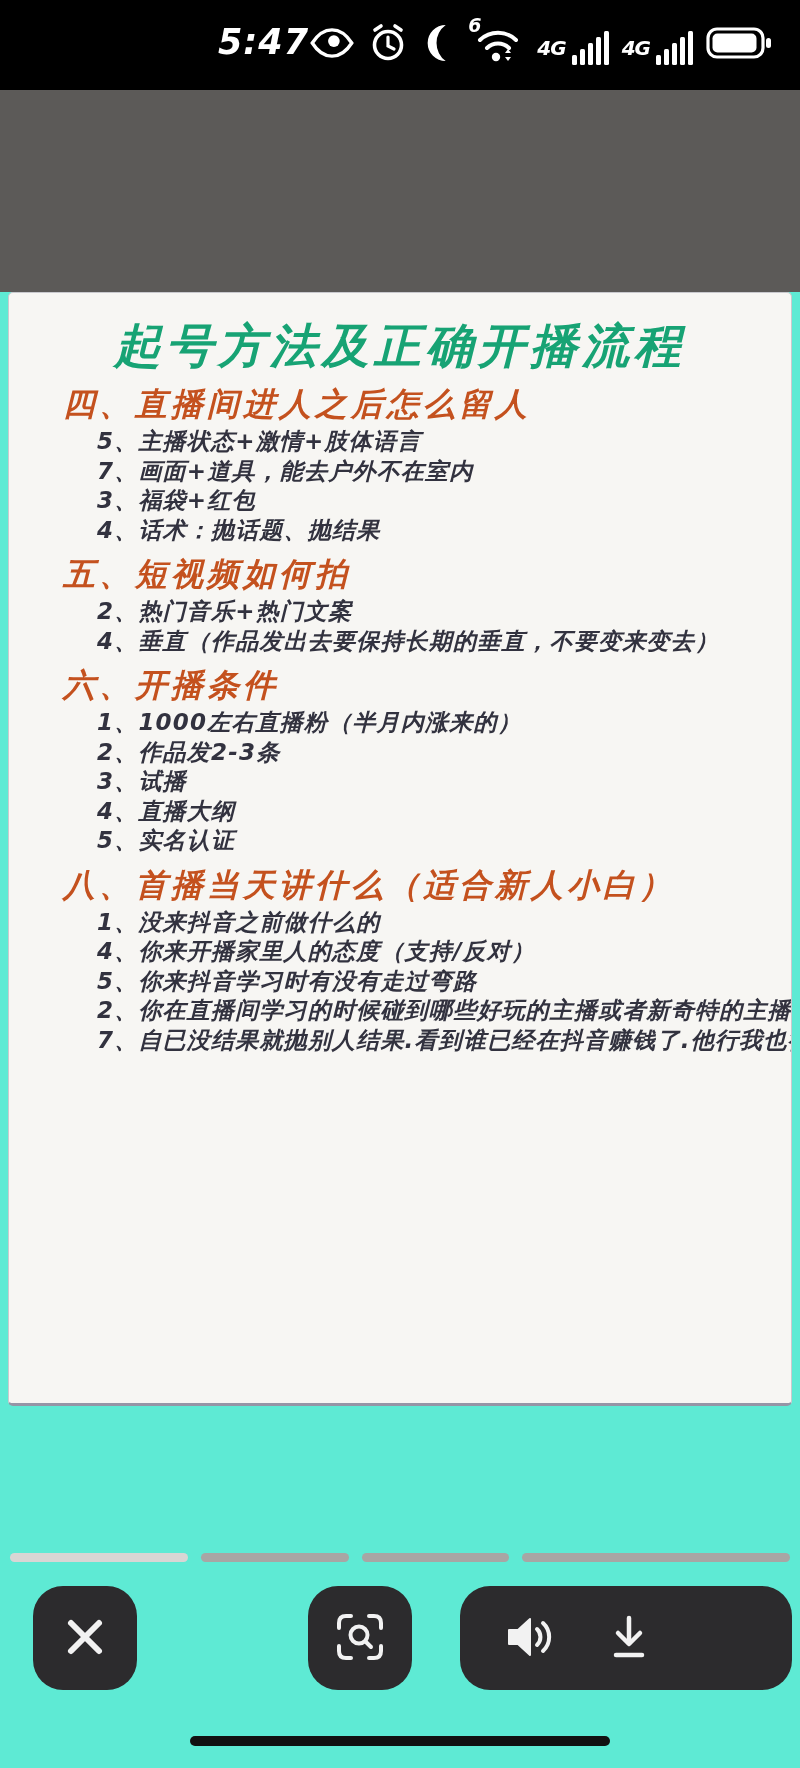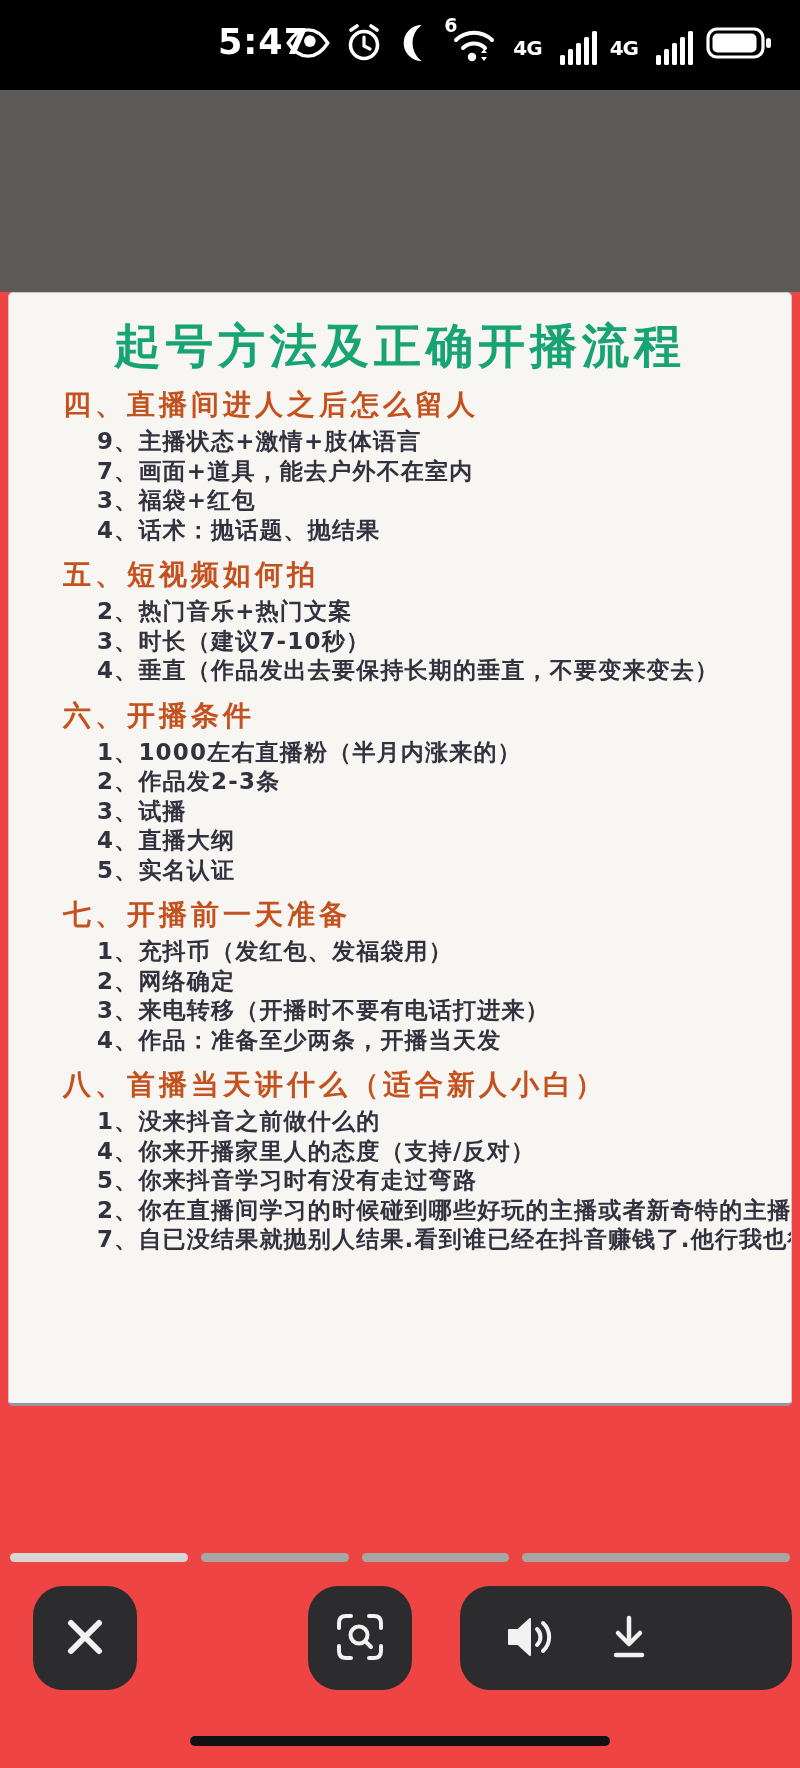--- a/index.html
+++ b/index.html
@@ -1,37 +1,37 @@
 <!DOCTYPE html>
 <html><head>
 <meta charset="utf-8">
 <style>
   html,body{margin:0;padding:0;background:#202020;}
   .screen{position:relative;width:800px;height:1768px;overflow:hidden;
-    background:#ef4444;font-family:"DejaVu Sans",sans-serif;-webkit-font-smoothing:antialiased;}
+    background:#5eead4;font-family:"DejaVu Sans",sans-serif;font-style:italic;-webkit-font-smoothing:antialiased;}
 
   
   .status-bar{position:absolute;top:0;left:0;width:800px;height:90px;background:#000;}
   .status-time{position:absolute;left:218px;top:22px;color:#fff;font-size:35px;font-weight:600;letter-spacing:1px;}
   .status-icons{position:absolute;right:26px;top:0;height:90px;display:flex;align-items:center;gap:13px;}
-  .sig-group{display:flex;align-items:flex-end;gap:18px;}
+  .sig-group{display:flex;align-items:flex-end;gap:6px;}
   .sig-label{color:#fff;font-size:20px;font-weight:700;line-height:18px;align-self:flex-start;margin-top:14px;letter-spacing:-1px;}
   .bars{display:flex;align-items:flex-end;gap:3px;height:40px;}
   .bar{width:5px;background:#fff;border-radius:1.5px;}
 
   
   .viewer-top{position:absolute;top:90px;left:0;width:800px;height:202px;background:#5C5A58;}
 
   
   .doc-card{position:absolute;left:8px;top:292px;width:784px;height:1114px;
     background:#F7F6F3;border:1px solid #C9C9CE;border-bottom:3px solid #9595A6;
     border-radius:5px;overflow:hidden;box-sizing:border-box;}
   .doc-title{margin:24px 8px 0;text-align:center;color:#17A374;font-size:47px;line-height:58px;
     font-weight:900;letter-spacing:5px;white-space:nowrap;}
-  .doc-heading{margin:13px 8px 6px 54px;color:#C4511E;font-size:28px;line-height:33px;
+  .doc-heading{margin:13px 8px 6px 54px;color:#C4511E;font-size:32px;line-height:33px;
     font-weight:700;letter-spacing:4px;white-space:nowrap;}
   .doc-item{margin-left:88px;color:#32323F;font-size:23px;line-height:29.5px;
     font-weight:600;letter-spacing:1.2px;white-space:nowrap;}
   .doc-note{margin:3px 0 4px 88px;color:#17A374;font-size:22px;line-height:29px;
     font-weight:700;letter-spacing:0.5px;white-space:nowrap;}
 
   
   .pagination{position:absolute;left:10px;top:1553px;width:780px;height:9px;display:flex;gap:13px;}
   .page-segment{height:9px;border-radius:5px;background:#A8A6A4;}
   .page-segment.active{background:#D8D6D4;}
@@ -111,45 +111,37 @@
     </div>
   </div>
 
   <div class="viewer-top"></div>
 
   <div class="doc-card">
     <div class="doc-title">起号方法及正确开播流程</div>
     <div id="doc-sections">
         <section>
           <h2 class="doc-heading">四、直播间进人之后怎么留人</h2>
-          <div class="doc-item">9、主播状态+激情+肢体语言</div>
+          <div class="doc-item">5、主播状态+激情+肢体语言</div>
           <div class="doc-item">7、画面+道具，能去户外不在室内</div>
           <div class="doc-item">3、福袋+红包</div>
           <div class="doc-item">4、话术：抛话题、抛结果</div>
         </section>
         <section>
           <h2 class="doc-heading">五、短视频如何拍</h2>
           <div class="doc-item">2、热门音乐+热门文案</div>
-          <div class="doc-item">3、时长（建议7-10秒）</div>
           <div class="doc-item">4、垂直（作品发出去要保持长期的垂直，不要变来变去）</div>
         </section>
         <section>
           <h2 class="doc-heading">六、开播条件</h2>
           <div class="doc-item">1、1000左右直播粉（半月内涨来的）</div>
           <div class="doc-item">2、作品发2-3条</div>
           <div class="doc-item">3、试播</div>
           <div class="doc-item">4、直播大纲</div>
           <div class="doc-item">5、实名认证</div>
-        </section>
-        <section>
-          <h2 class="doc-heading">七、开播前一天准备</h2>
-          <div class="doc-item">1、充抖币（发红包、发福袋用）</div>
-          <div class="doc-item">2、网络确定</div>
-          <div class="doc-item">3、来电转移（开播时不要有电话打进来）</div>
-          <div class="doc-item">4、作品：准备至少两条，开播当天发</div>
         </section>
         <section>
           <h2 class="doc-heading">八、首播当天讲什么（适合新人小白）</h2>
           <div class="doc-item">1、没来抖音之前做什么的</div>
           <div class="doc-item">4、你来开播家里人的态度（支持/反对）</div>
           <div class="doc-item">5、你来抖音学习时有没有走过弯路</div>
           <div class="doc-item">2、你在直播间学习的时候碰到哪些好玩的主播或者新奇特的主播</div>
           <div class="doc-item">7、自已没结果就抛别人结果.看到谁已经在抖音赚钱了.他行我也行</div>
         </section>
       </div>

